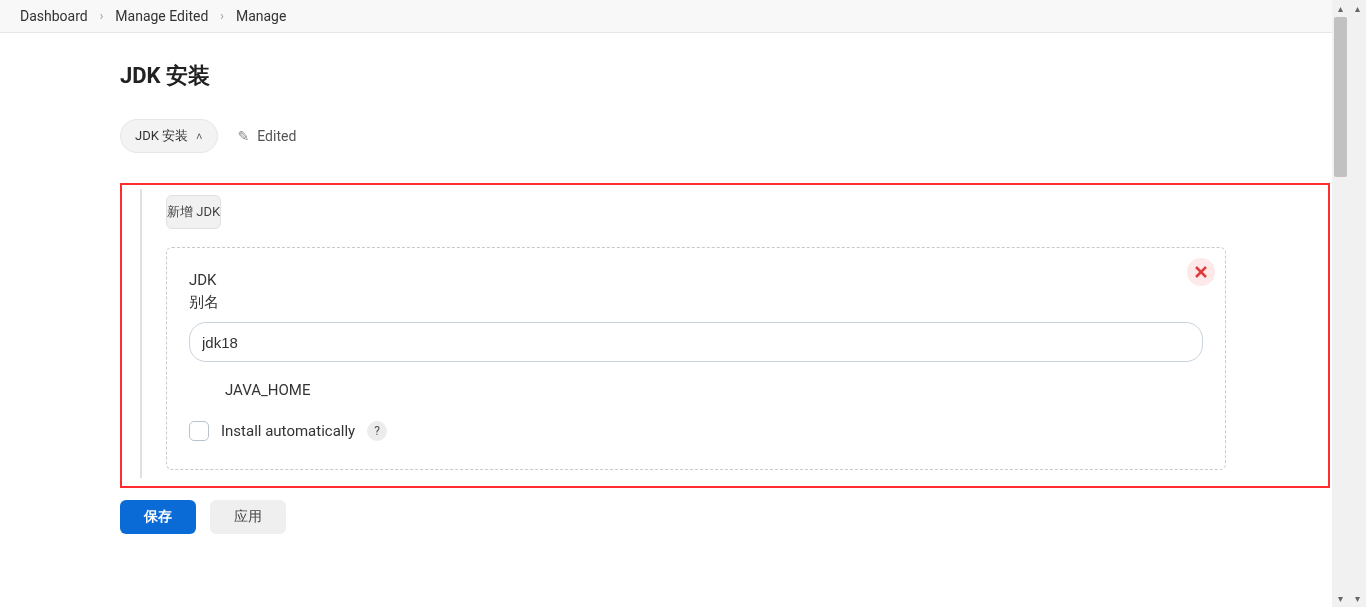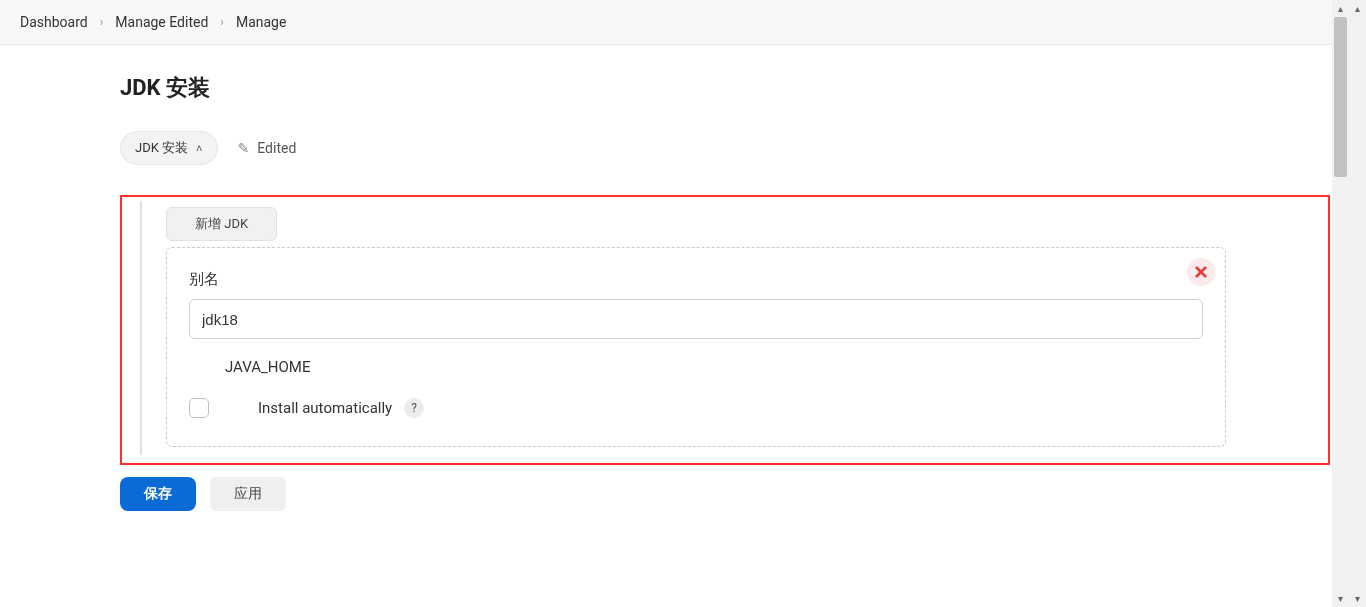--- a/index.html
+++ b/index.html
@@ -16,61 +16,61 @@
   .viewport { position: absolute; left: 0; top: 0; right: 17px; bottom: 0; background: #fff; }
   .inner-scrollbar { position: absolute; top: 0; right: 0; width: 17px; height: 100%; background: #f1f1f1; }
   .inner-scrollbar .thumb { position: absolute; left: 2px; right: 2px; top: 17px; height: 160px; background: #c1c1c1; border-radius: 2px; }
   .inner-scrollbar .arrow { position: absolute; left:0; right:0; height:17px; display:flex; align-items:center; justify-content:center; font-size:10px; color:#666; }
   .inner-scrollbar .arrow.up { top:0; }
   .inner-scrollbar .arrow.down { bottom:0; }
 
   .content { position: absolute; left: 0; top: 0; right: 17px; bottom: 0; }
 
   
-  .breadcrumb-bar { height: 45px; border-bottom: 1px solid #e6e6e6; display: flex; align-items: center; padding-left: 20px; background: #f8f8f8; font-size: 14px; }
+  .breadcrumb-bar { height: 33px; border-bottom: 1px solid #e6e6e6; display: flex; align-items: center; padding-left: 20px; background: #f8f8f8; font-size: 14px; }
   .breadcrumb-item { color: #333; cursor: pointer; }
   .breadcrumb-sep { margin: 0 12px; color: #999; font-size: 12px; }
 
   
   .main { padding: 0 0 0 120px; position: relative; }
 
   .page-title { font-size: 22px; font-weight: 700; margin-top: 28px; margin-bottom: 28px; color: #222; }
 
   .section-header { display: flex; align-items: center; gap: 20px; margin-bottom: 30px; }
   .chip { background: #f3f3f3; border: 1px solid #e6e6e6; border-radius: 20px; padding: 7px 14px; font-size: 13px; display: inline-flex; align-items: center; gap: 8px; cursor: pointer; color:#333; }
   .chip .caret { font-size: 11px; color: #555; }
   .edited { display: inline-flex; align-items: center; gap: 8px; font-size: 14px; color: #555; }
   .edited .pencil { font-size: 14px; color: #888; }
 
   
   .highlight-box { border: 2px solid #ff2d2d; padding: 0 16px 8px 18px; width: 1210px; position: relative; }
   .highlight-box::before { content: ""; position: absolute; left: 18px; top: 4px; bottom: 8px; width: 2px; background: #e0e0e0; }
   .inner-pad { padding: 4px 0 8px 26px; }
 
-  .add-btn { display: inline-block; background: #f1f1f1; border: 1px solid #e1e1e1; border-radius: 6px; padding: 7px 28px; font-size: 13px; color: #444; cursor: pointer; margin-top: 6px; margin-bottom: 6px; }
+  .add-btn { display: inline-block; background: #f1f1f1; border: 1px solid #e1e1e1; border-radius: 6px; padding: 7px 0; font-size: 13px; color: #444; cursor: pointer; margin-top: 6px; margin-bottom: 18px; }
 
   .dashed-panel { border: 1px dashed #c9c9c9; border-radius: 6px; padding: 22px 22px 28px 22px; position: relative; background: #fff; width: 1060px; }
   .close-btn { position: absolute; right: 10px; top: 10px; width: 28px; height: 28px; border-radius: 50%; background: #fde9e9; display: flex; align-items: center; justify-content: center; cursor: pointer; }
   .close-btn svg { width: 12px; height: 12px; stroke: #e23b3b; stroke-width: 2.5; }
 
   .field-block { margin-bottom: 18px; }
   .field-label { font-size: 15px; color: #333; margin-bottom: 2px; line-height: 1.4; }
   .sub-label { font-size: 15px; color: #333; margin-bottom: 10px; margin-top: 0; }
-  .text-input { width: 100%; height: 40px; border: 1px solid #c9d3de; border-radius: 6px; padding: 0 12px; font-size: 15px; color: #333; outline: none; background: #fff; }
+  .text-input { width: 100%; height: 40px; border: 1px solid #c9d3de; border-radius: 17px; padding: 0 12px; font-size: 15px; color: #333; outline: none; background: #fff; }
   .text-input.focused { border: 2px solid #1f76d3; box-shadow: 0 0 0 2px rgba(31,118,211,0.15); padding: 0 11px; }
 
   .checkbox-row { display: flex; align-items: center; gap: 12px; margin-top: 20px; }
   .checkbox { width: 20px; height: 20px; border: 1.5px solid #b9c2cd; border-radius: 5px; background: #fff; cursor: pointer; }
-  .checkbox-label { font-size: 15px; color: #333; margin-left: 37px; }
+  .checkbox-label { font-size: 15px; color: #333; }
   .help-dot { width: 20px; height: 20px; border-radius: 50%; background: #ececec; display: inline-flex; align-items: center; justify-content: center; font-size: 12px; color: #555; cursor: pointer; }
 
   
   .actions { margin-top: 12px; display: flex; gap: 14px; padding-left: 0; }
   .btn { height: 34px; padding: 0 24px; border-radius: 6px; font-size: 14px; border: none; cursor: pointer; display: inline-flex; align-items: center; justify-content: center; }
-  .btn-primary { background: #0b6bd6; color: #fff; font-weight: 600; border-radius: 8px; }
+  .btn-primary { background: #0b6bd6; color: #fff; font-weight: 600; }
   .btn-secondary { background: #efefef; color: #444; }
 </style>
 </head>
 <body>
 
 <div class="outer-scrollbar">
   <div class="arrow up">▴</div>
   <div class="arrow down">▾</div>
 </div>
 
@@ -112,20 +112,21 @@
 
           <div class="dashed-panel">
             <div class="close-btn">
               <svg viewBox="0 0 12 12">
                   <line x1="1" y1="1" x2="11" y2="11"></line>
                   <line x1="11" y1="1" x2="1" y2="11"></line>
                 </svg>
             </div>
 
             <div class="field-block">
+              <div class="field-label">JDK</div>
               <div class="sub-label">别名</div>
               <input class="text-input" type="text" value="jdk18" style="">
             </div>
 
             <div class="field-block">
               <div class="field-label" style="margin-bottom:10px;margin-left:36px;">JAVA_HOME</div>
             </div>
 
             <div class="checkbox-row">
               <div class="checkbox"></div>

